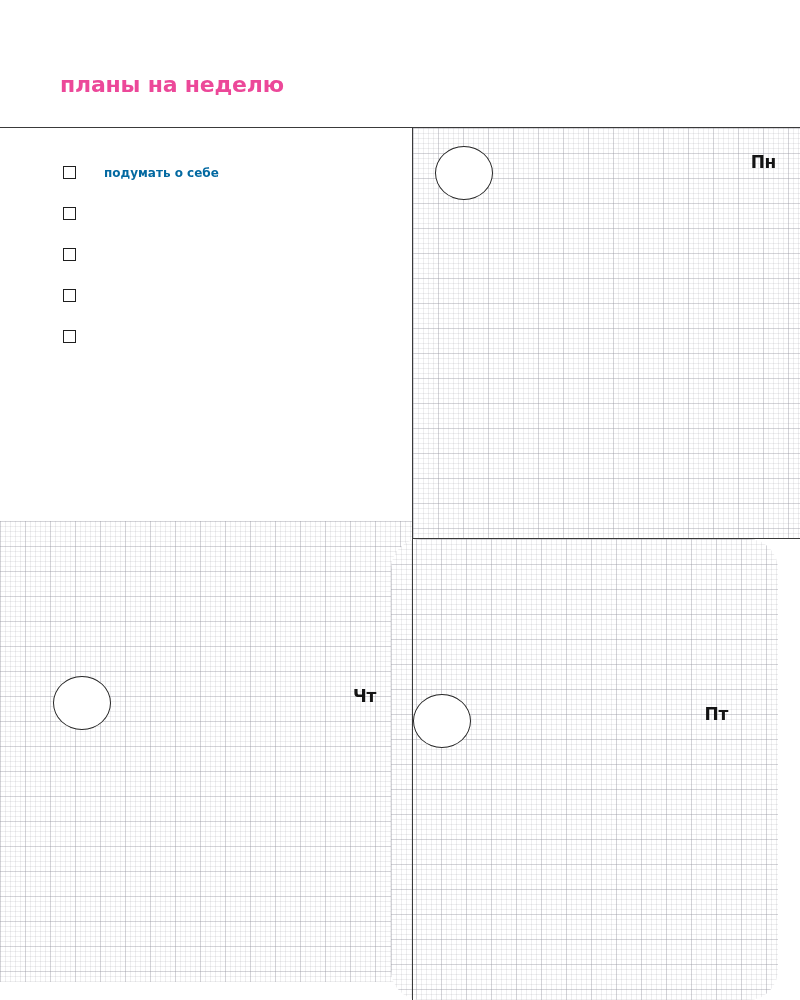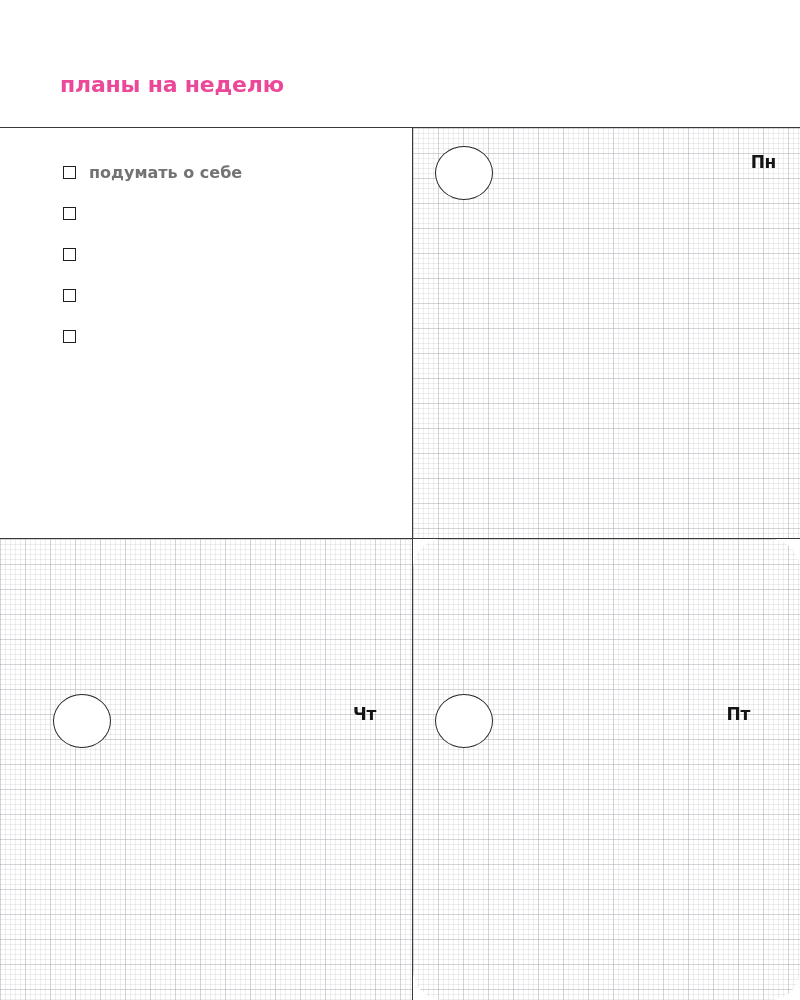--- a/index.html
+++ b/index.html
@@ -122,25 +122,25 @@
   }
   .checkbox {
     width: 13px;
     height: 13px;
     border: 1.5px solid #1f1f1f;
     background: #ffffff;
     box-sizing: border-box;
     flex: 0 0 auto;
   }
   .check-text {
-    margin-left: 13px;
+    margin-left: 28px;
     font-family: "DejaVu Sans", sans-serif;
-    font-size: 16px;
+    font-size: 12px;
     font-weight: 700;
-    color: #737373;
+    color: #0369a1;
     white-space: nowrap;
   }
 </style>
 </head>
 <body>
 
 <div class="page">
 
   <div class="title-bar">
     <div class="title">планы на неделю</div>
@@ -182,26 +182,26 @@
       </div>
     </div>
 
     <div class="panel graph" style="left:413px; top:1px; width:387px; height:410px;">
       <div class="day-circle" style="left:22px; top:18px;"></div>
       <div class="day-label" style="right:24px; top:24px;">Пн</div>
     </div>
 
     <div class="rule-h" style="left:0; top:411px; width:800px;"></div>
 
-    <div class="panel graph" style="left:0; top:412px; width:412px; height:461px;">
+    <div class="panel graph" style="left:0; top:394px; width:412px; height:461px;">
       <div class="day-circle" style="left:53px; top:155px;"></div>
       <div class="day-label" style="right:36px; top:165px;">Чт</div>
     </div>
 
-    <div class="panel graph" style="left:413px; top:412px; width:387px; height:461px;border-radius:30px;">
+    <div class="panel graph" style="left:391px; top:412px; width:387px; height:461px;border-radius:30px;">
       <div class="day-circle" style="left:22px; top:155px;"></div>
       <div class="day-label" style="right:50px; top:165px;">Пт</div>
     </div>
 
     <div class="rule-v" style="left:412px; top:0; height:412px;"></div>
     <div class="rule-v" style="left:412px; top:412px; height:461px;"></div>
 
   </div>
 </div>
 

